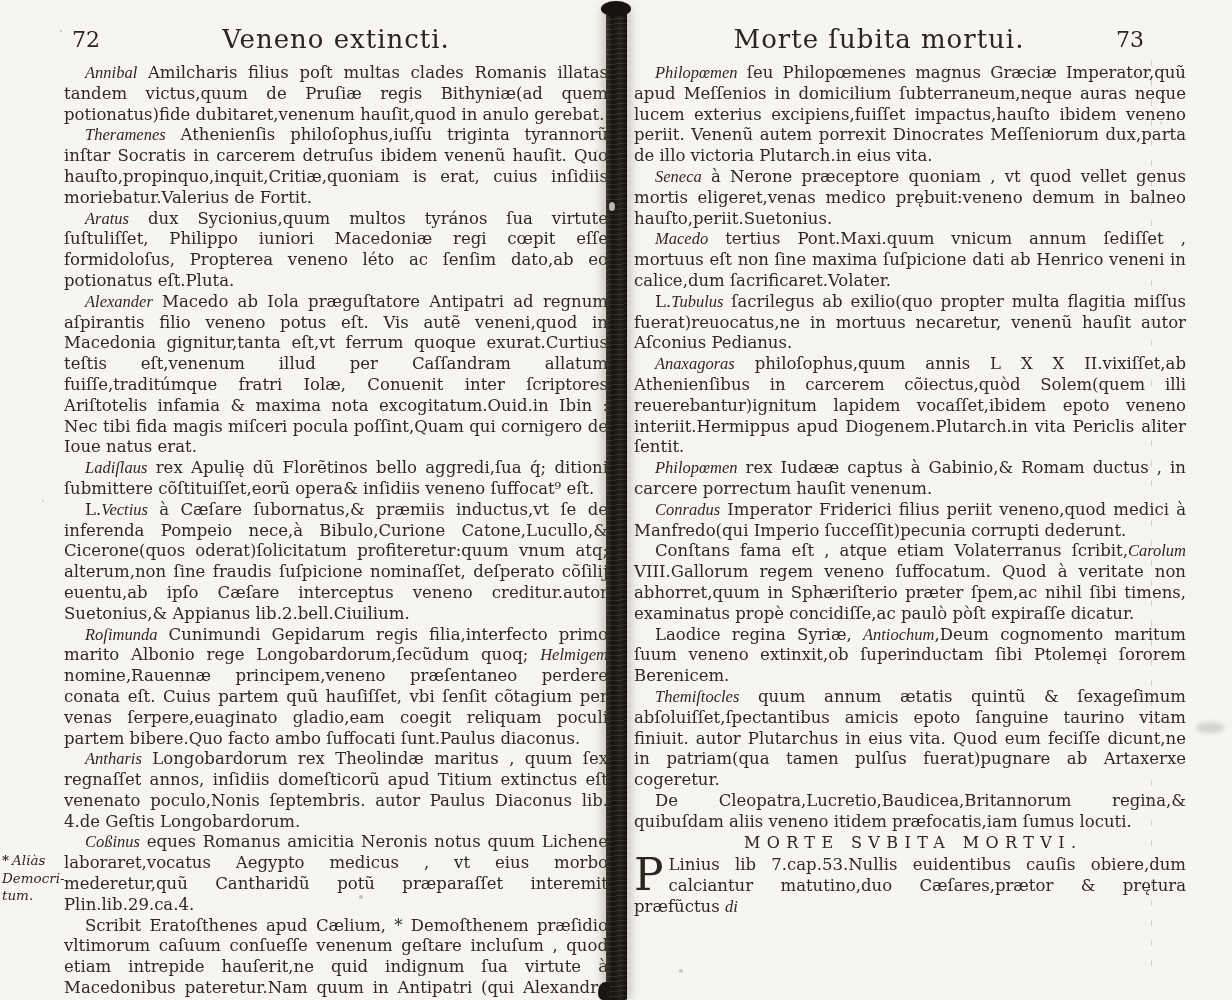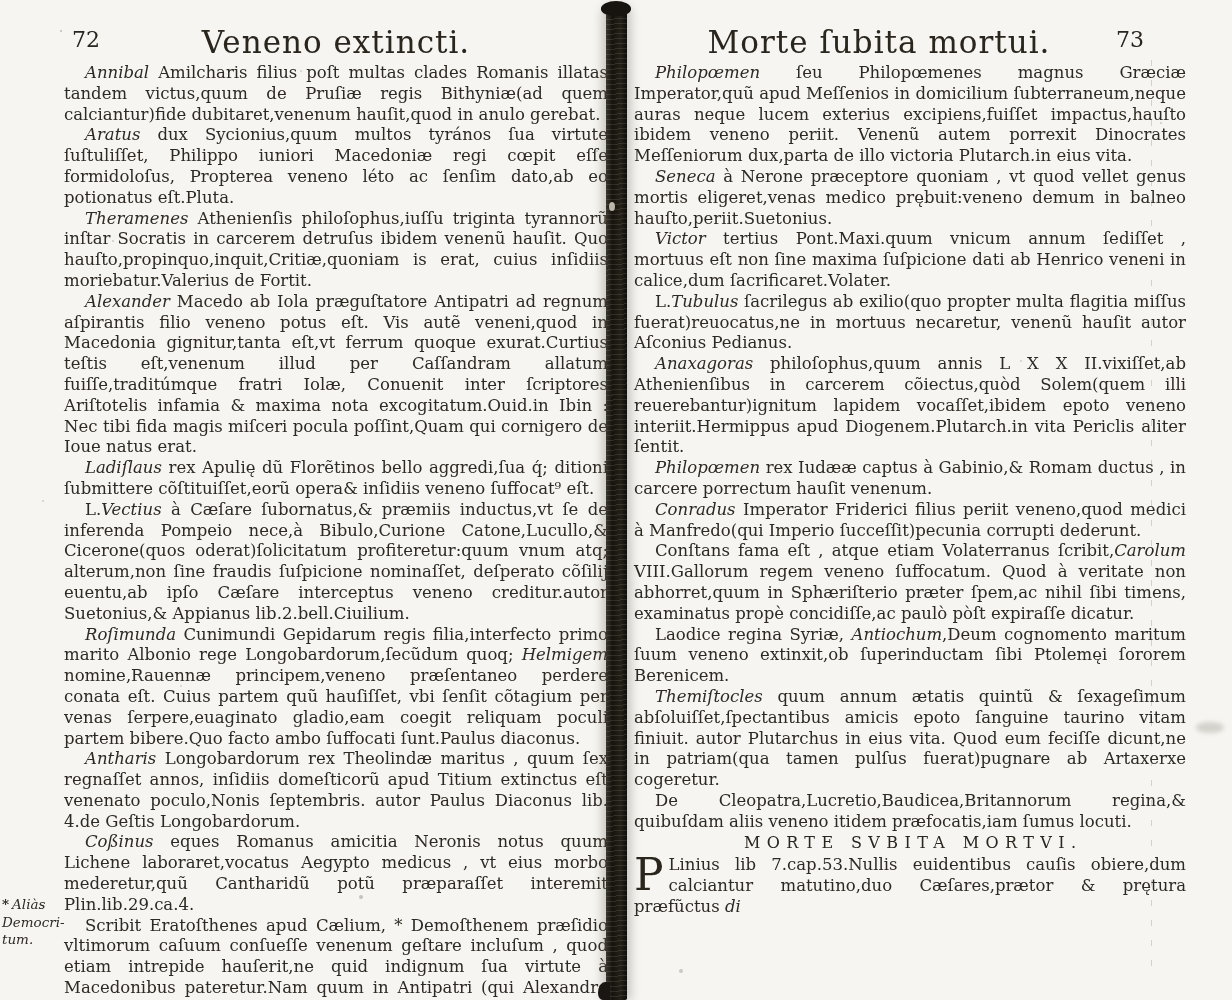--- a/index.html
+++ b/index.html
@@ -40,56 +40,56 @@
   .scratch{position:absolute;left:1151px;top:60px;width:1px;height:910px;
     background:repeating-linear-gradient(180deg, rgba(120,114,103,.28) 0 6px, rgba(0,0,0,0) 6px 20px);}
   .smudge{position:absolute;left:1196px;top:722px;width:28px;height:11px;
     background:rgba(150,145,134,.35);border-radius:50%;filter:blur(2px);}
 
   
   .page{position:absolute;top:24px;}
   .page-left{left:64px;width:544px;}
   .page-right{left:634px;width:552px;}
   .page-header{position:relative;height:36px;margin-bottom:3px;}
-  .running-title{display:block;text-align:center;font-size:31px;letter-spacing:1px;color:#2a251d;}
+  .running-title{display:block;text-align:center;font-size:26px;letter-spacing:1px;color:#2a251d;}
   .page-right .running-title{padding-right:62px;}
   .pagenum{position:absolute;top:3px;font-size:22px;color:#2a251d;}
   .num-left{left:8px;}
   .num-right{right:42px;margin-left:44px;}
 
   .bodytext{font-size:16.5px;line-height:20.8px;text-align:justify;}
   .bodytext p{margin:0;}
   .para.indent{text-indent:21px;}
-  .it{font-style:italic;}
+  .it{font-style:italic;font-family:Liberation Serif, serif;}
   .dropcap{float:left;font-size:44px;line-height:35px;padding:2px 5px 0 0;color:#2a251d;}
   .sec-heading{text-align:center;font-size:16px;letter-spacing:.40em;text-indent:.40em;
     color:#2a251d;padding:1px 0;}
 
   .margin-note{position:absolute;left:2px;top:852px;width:58px;
-    font-size:13.5px;line-height:17.5px;font-style:italic;color:#2e2922;margin-top:44px;}
+    font-size:13.5px;line-height:17.5px;font-style:italic;color:#2e2922;}
   .margin-note .sym{font-style:normal;font-weight:bold;padding-right:3px;}
 </style>
 </head>
 <body>
 
 <div class="scan">
 
   <div class="speck"></div>
   <div class="scratch"></div>
   <div class="smudge"></div>
 
   <div class="page page-left">
     <div class="page-header">
       <span class="pagenum num-left">72</span>
       <span class="running-title">Veneno extincti.</span>
     </div>
     <div class="bodytext">
-        <p class="para indent"><span class="it">Annibal</span><span> Amilcharis filius poſt multas clades Romanis illatas tandem victus,quum de Pruſiæ regis Bithyniæ(ad quem calciantur)fide dubitaret,venenum hauſit,quod in anulo gerebat.</span></p>
+        <p class="para indent"><span class="it">Annibal</span><span> Amilcharis filius poſt multas clades Romanis illatas tandem victus,quum de Pruſiæ regis Bithyniæ(ad quem potionatus)fide dubitaret,venenum hauſit,quod in anulo gerebat.</span></p>
+        <p class="para indent"><span class="it">Theramenes</span><span> Athenienſis philoſophus,iuſſu triginta tyrannorũ inſtar Socratis in carcerem detruſus ibidem venenũ hauſit. Quo hauſto,propinquo,inquit,Critiæ,quoniam is erat, cuius inſidiis moriebatur.Valerius de Fortit.</span></p>
         <p class="para indent"><span class="it">Aratus</span><span> dux Sycionius,quum multos tyrános ſua virtute ſuſtuliſſet, Philippo iuniori Macedoniæ regi cœpit eſſe formidoloſus, Propterea veneno léto ac ſenſim dato,ab eo potionatus eſt.Pluta.</span></p>
-        <p class="para indent"><span class="it">Theramenes</span><span> Athenienſis philoſophus,iuſſu triginta tyrannorũ inſtar Socratis in carcerem detruſus ibidem venenũ hauſit. Quo hauſto,propinquo,inquit,Critiæ,quoniam is erat, cuius inſidiis moriebatur.Valerius de Fortit.</span></p>
         <p class="para indent"><span class="it">Alexander</span><span> Macedo ab Iola præguſtatore Antipatri ad regnum aſpirantis filio veneno potus eſt. Vis autẽ veneni,quod in Macedonia gignitur,tanta eſt,vt ferrum quoque exurat.Curtius teſtis eſt,venenum illud per Caſſandram allatum fuiſſe,traditúmque fratri Iolæ, Conuenit inter ſcriptores Ariſtotelis infamia &amp; maxima nota excogitatum.Ouid.in Ibin : Nec tibi fida magis miſceri pocula poſſint,Quam qui cornigero de Ioue natus erat.</span></p>
         <p class="para indent"><span class="it">Ladiſlaus</span><span> rex Apulię dũ Florẽtinos bello aggredi,ſua q́; ditioni ſubmittere cõſtituiſſet,eorũ opera&amp; inſidiis veneno ſuffocat⁹ eſt.</span></p>
         <p class="para indent"><span>L.</span><span class="it">Vectius</span><span> à Cæſare ſubornatus,&amp; præmiis inductus,vt ſe de inferenda Pompeio nece,à Bibulo,Curione Catone,Lucullo,&amp; Cicerone(quos oderat)ſolicitatum profiteretur:quum vnum atq; alterum,non ſine fraudis ſuſpicione nominaſſet, deſperato cõſilij euentu,ab ipſo Cæſare interceptus veneno creditur.autor Suetonius,&amp; Appianus lib.2.bell.Ciuilium.</span></p>
         <p class="para indent"><span class="it">Roſimunda</span><span> Cunimundi Gepidarum regis filia,interfecto primo marito Albonio rege Longobardorum,ſecũdum quoq; </span><span class="it">Helmigem</span><span> nomine,Rauennæ principem,veneno præſentaneo perdere conata eſt. Cuius partem quũ hauſiſſet, vbi ſenſit cõtagium per venas ſerpere,euaginato gladio,eam coegit reliquam poculi partem bibere.Quo facto ambo ſuffocati ſunt.Paulus diaconus.</span></p>
         <p class="para indent"><span class="it">Antharis</span><span> Longobardorum rex Theolindæ maritus , quum ſex regnaſſet annos, inſidiis domeſticorũ apud Titium extinctus eſt venenato poculo,Nonis ſeptembris. autor Paulus Diaconus lib. 4.de Geſtis Longobardorum.</span></p>
         <p class="para indent"><span class="it">Coßinus</span><span> eques Romanus amicitia Neronis notus quum Lichene laboraret,vocatus Aegypto medicus , vt eius morbo mederetur,quũ Cantharidũ potũ præparaſſet interemit Plin.lib.29.ca.4.</span></p>
         <p class="para indent"><span>Scribit Eratoſthenes apud Cælium, * Demoſthenem præſidio vltimorum caſuum conſueſſe venenum geſtare incluſum , quod etiam intrepide hauſerit,ne quid indignum ſua virtute à Macedonibus pateretur.Nam quum in Antipatri (qui Alexandro ſucceſ-</span></p>
       </div>
   </div>
 
@@ -103,21 +103,21 @@
   <div class="gutter-bump"></div>
 
   <div class="page page-right">
     <div class="page-header">
       <span class="running-title">Morte ſubita mortui.</span>
       <span class="pagenum num-right">73</span>
     </div>
     <div class="bodytext">
         <p class="para indent"><span class="it">Philopœmen</span><span> ſeu Philopœmenes magnus Græciæ Imperator,quũ apud Meſſenios in domicilium ſubterraneum,neque auras neque lucem exterius excipiens,fuiſſet impactus,hauſto ibidem veneno periit. Venenũ autem porrexit Dinocrates Meſſeniorum dux,parta de illo victoria Plutarch.in eius vita.</span></p>
         <p class="para indent"><span class="it">Seneca</span><span> à Nerone præceptore quoniam , vt quod vellet genus mortis eligeret,venas medico prębuit:veneno demum in balneo hauſto,periit.Suetonius.</span></p>
-        <p class="para indent"><span class="it">Victor</span><span> tertius Pont.Maxi.quum vnicum annum ſediſſet , mortuus eſt non ſine maxima ſuſpicione dati ab Henrico veneni in calice,dum ſacrificaret.Volater.</span></p>
+        <p class="para indent"><span class="it">Macedo</span><span> tertius Pont.Maxi.quum vnicum annum ſediſſet , mortuus eſt non ſine maxima ſuſpicione dati ab Henrico veneni in calice,dum ſacrificaret.Volater.</span></p>
         <p class="para indent"><span>L.</span><span class="it">Tubulus</span><span> ſacrilegus ab exilio(quo propter multa flagitia miſſus fuerat)reuocatus,ne in mortuus necaretur, venenũ hauſit autor Aſconius Pedianus.</span></p>
         <p class="para indent"><span class="it">Anaxagoras</span><span> philoſophus,quum annis L X X II.vixiſſet,ab Athenienſibus in carcerem cõiectus,quòd Solem(quem illi reuerebantur)ignitum lapidem vocaſſet,ibidem epoto veneno interiit.Hermippus apud Diogenem.Plutarch.in vita Periclis aliter ſentit.</span></p>
         <p class="para indent"><span class="it">Philopœmen</span><span> rex Iudææ captus à Gabinio,&amp; Romam ductus , in carcere porrectum hauſit venenum.</span></p>
         <p class="para indent"><span class="it">Conradus</span><span> Imperator Friderici filius periit veneno,quod medici à Manfredo(qui Imperio ſucceſſit)pecunia corrupti dederunt.</span></p>
         <p class="para indent"><span>Conſtans fama eſt , atque etiam Volaterranus ſcribit,</span><span class="it">Carolum</span><span> VIII.Gallorum regem veneno ſuffocatum. Quod à veritate non abhorret,quum in Sphæriſterio præter ſpem,ac nihil ſibi timens, examinatus propè concidiſſe,ac paulò pòſt expiraſſe dicatur.</span></p>
         <p class="para indent"><span>Laodice regina Syriæ, </span><span class="it">Antiochum</span><span>,Deum cognomento maritum ſuum veneno extinxit,ob ſuperinductam ſibi Ptolemęi ſororem Berenicem.</span></p>
         <p class="para indent"><span class="it">Themiſtocles</span><span> quum annum ætatis quintũ &amp; ſexageſimum abſoluiſſet,ſpectantibus amicis epoto ſanguine taurino vitam finiuit. autor Plutarchus in eius vita. Quod eum feciſſe dicunt,ne in patriam(qua tamen pulſus fuerat)pugnare ab Artaxerxe cogeretur.</span></p>
         <p class="para indent"><span>De Cleopatra,Lucretio,Baudicea,Britannorum regina,&amp; quibuſdam aliis veneno itidem præfocatis,iam ſumus locuti.</span></p>
         <p class="sec-heading">MORTE SVBITA MORTVI.</p>
         <p class="para"><span class="dropcap">P</span><span>Linius lib 7.cap.53.Nullis euidentibus cauſis obiere,dum calciantur matutino,duo Cæſares,prætor &amp; prętura præfũctus </span><span class="it">di</span></p>

